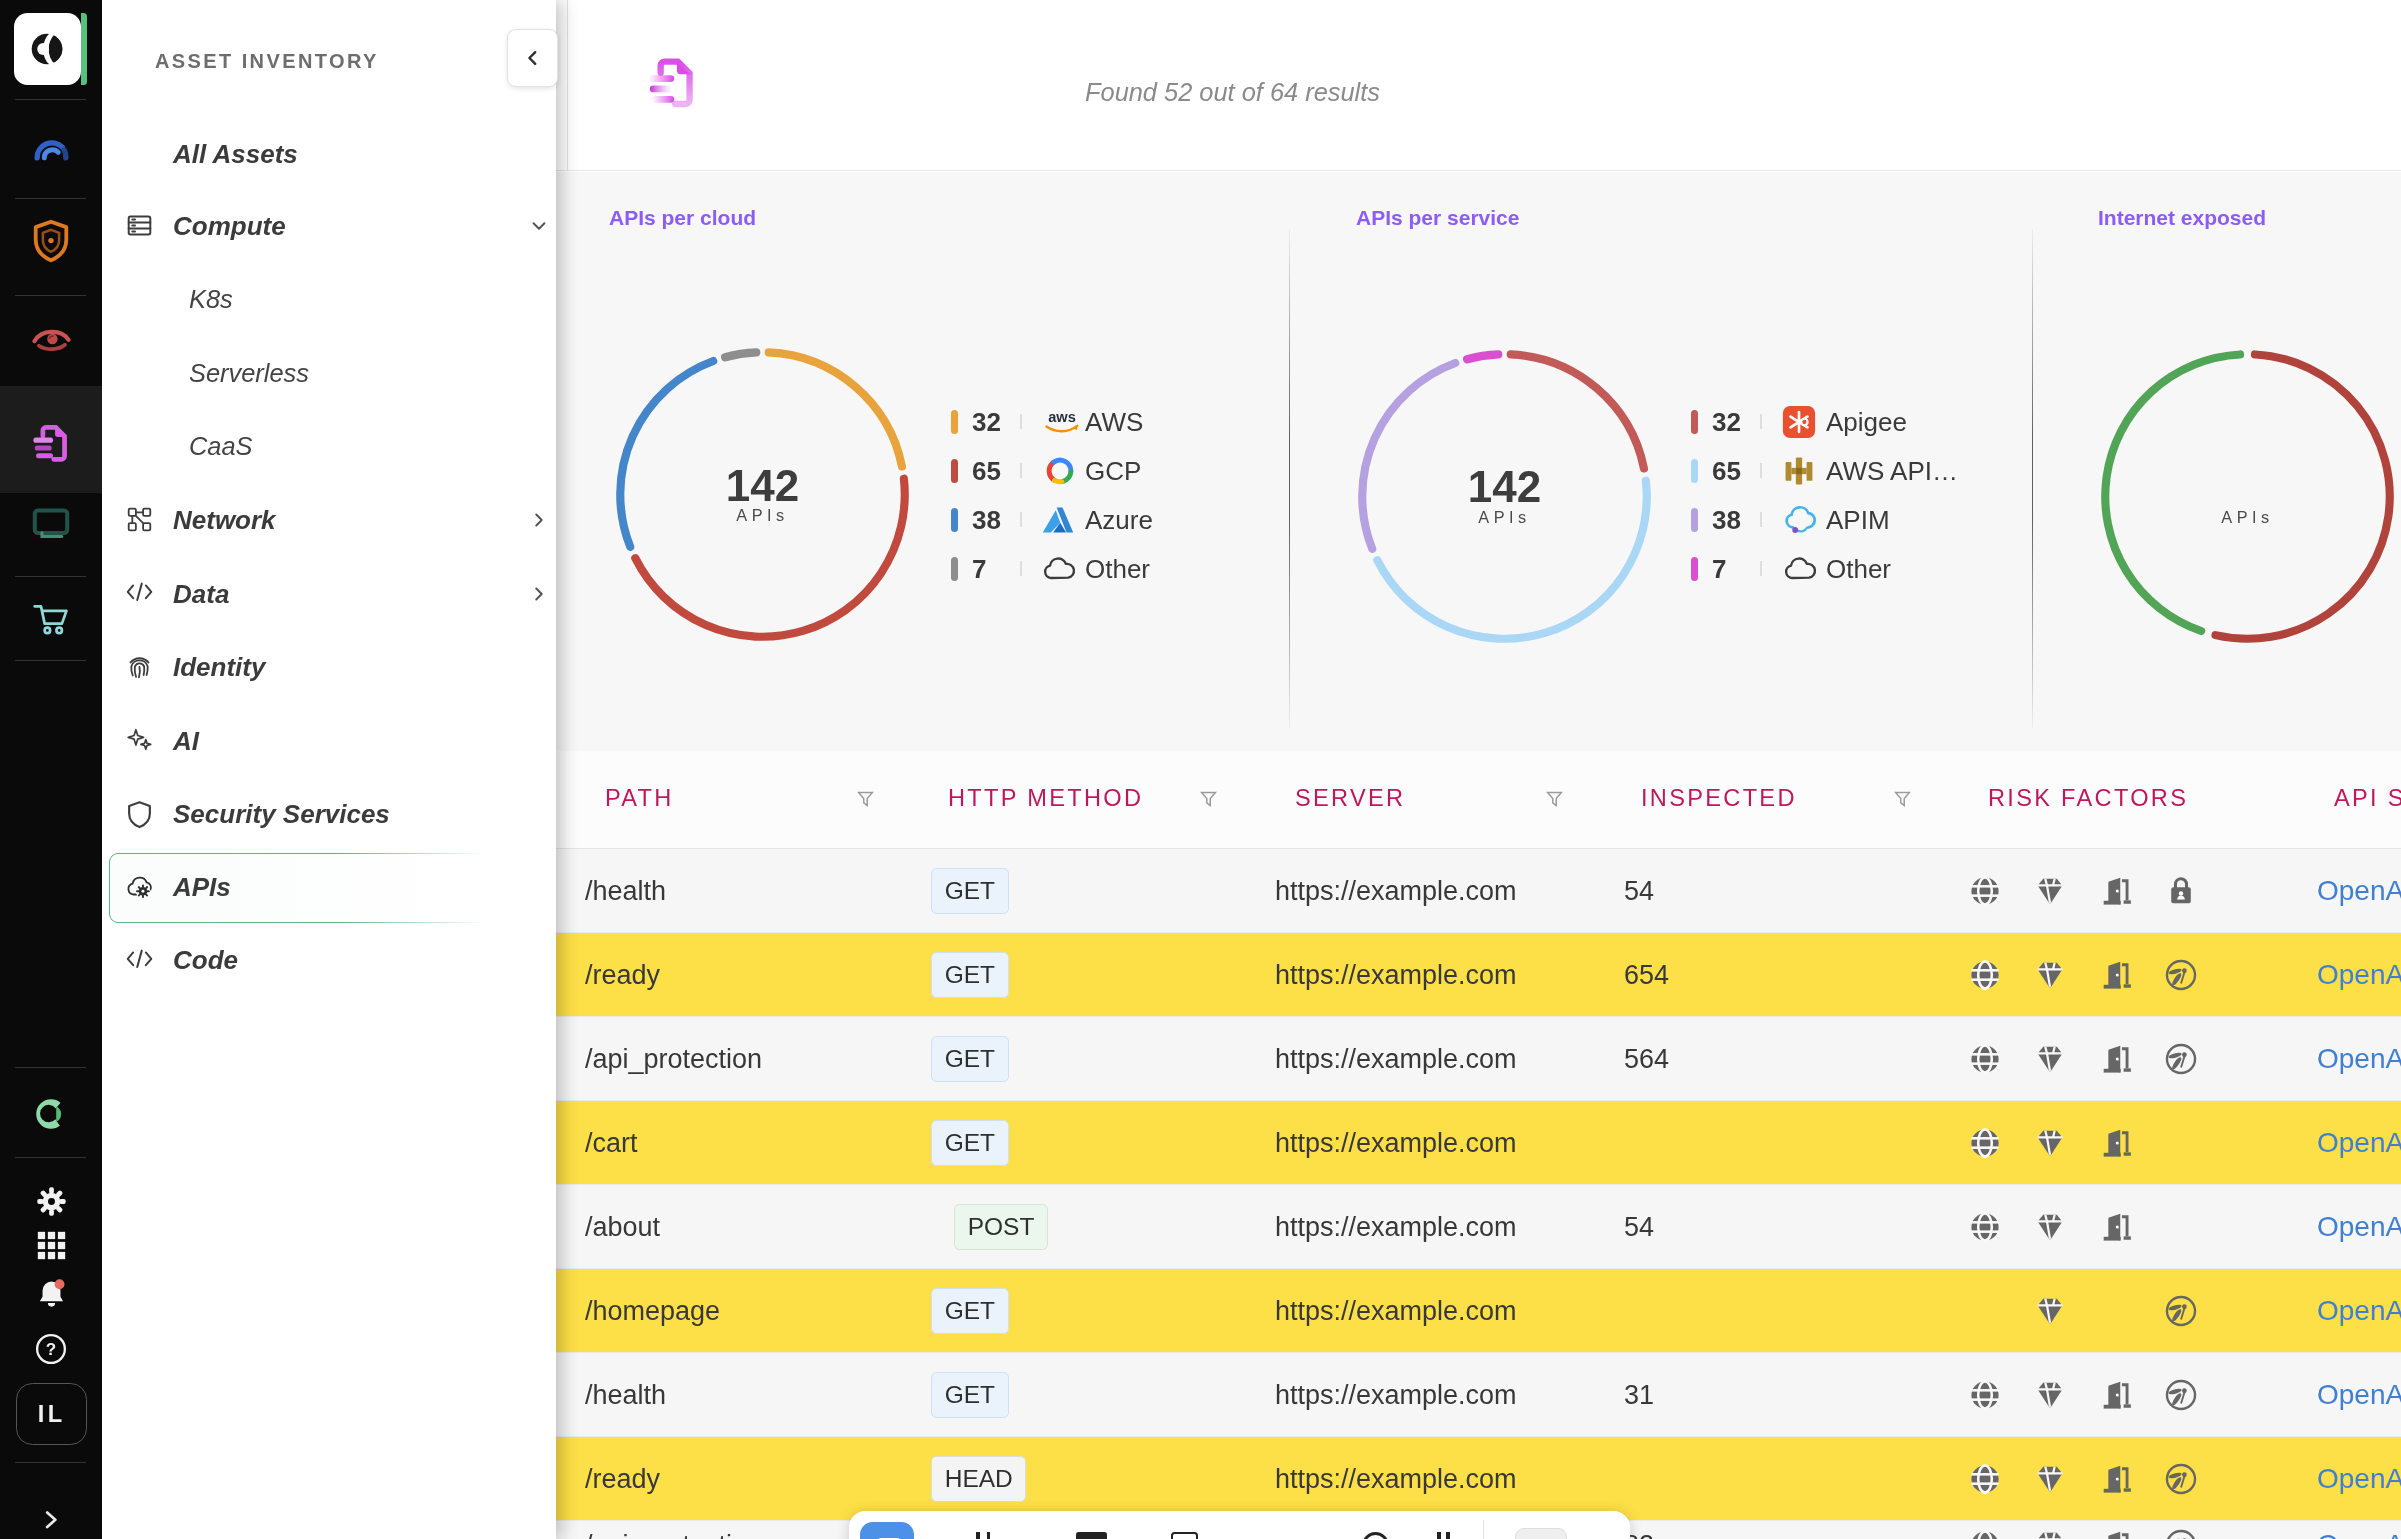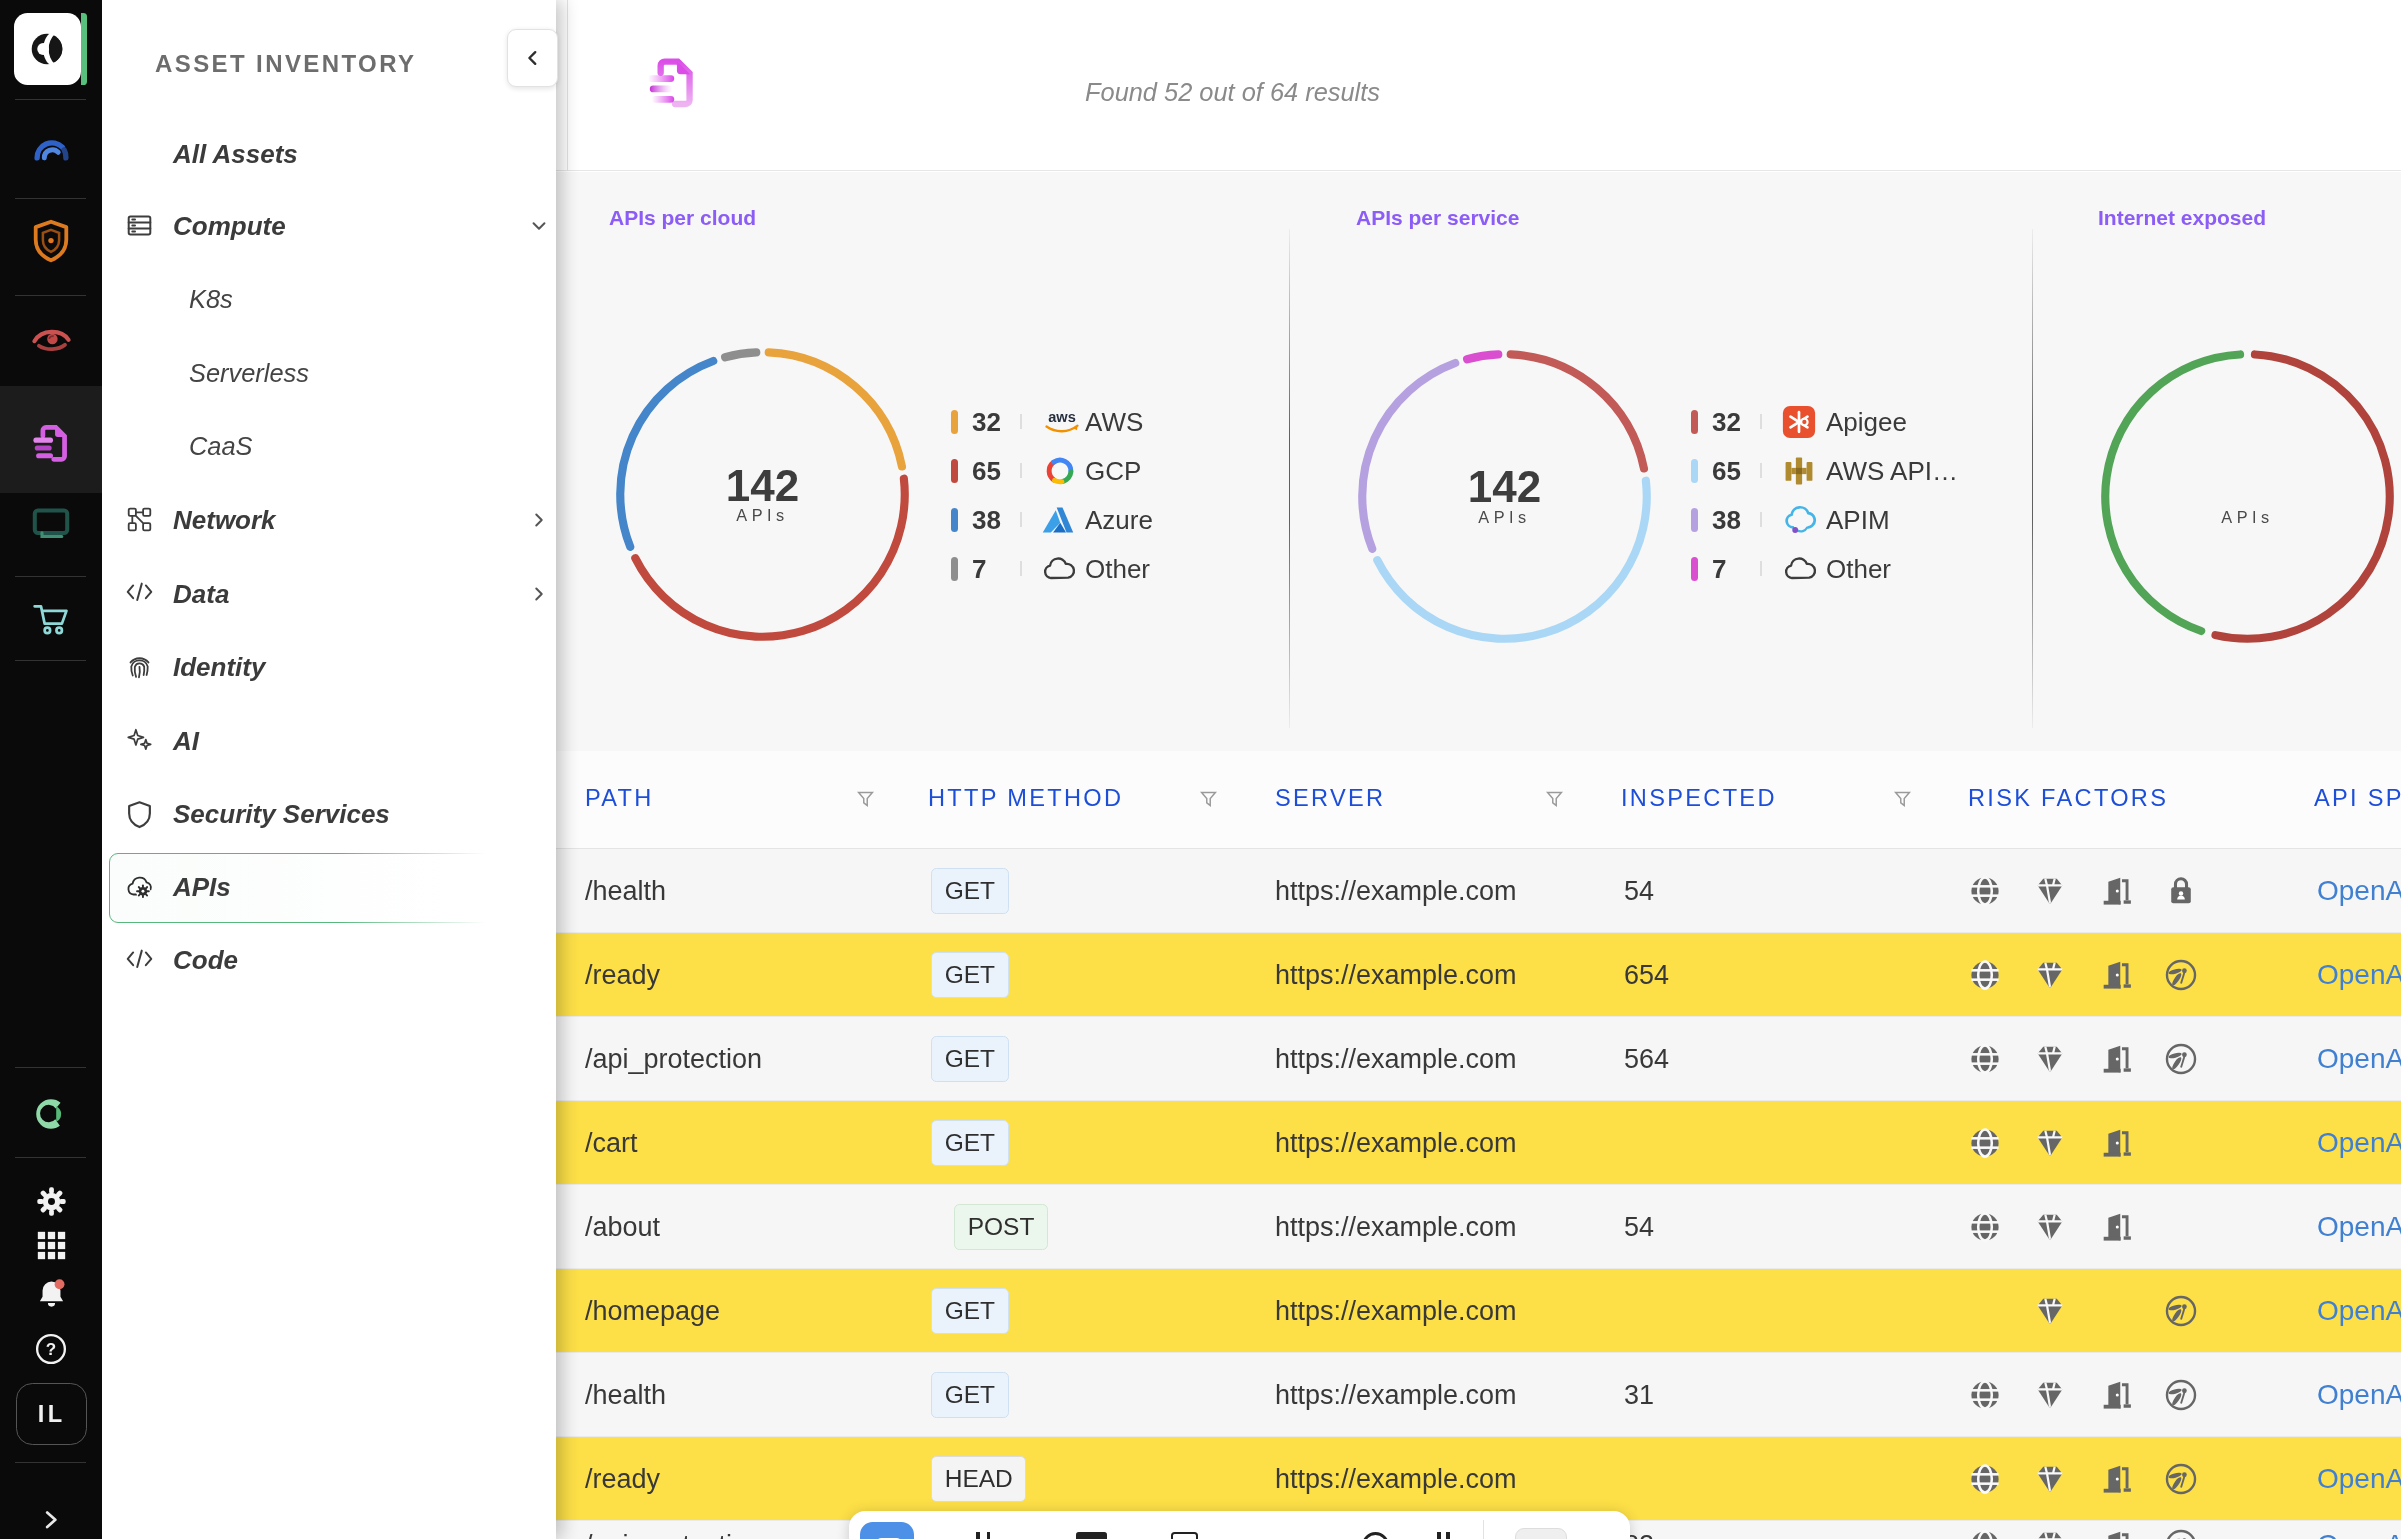--- a/index.html
+++ b/index.html
@@ -9,21 +9,21 @@
 #rail { position:absolute; left:0; top:0; width:102px; height:1539px; background:#0a0a0a; z-index:30; }
 .rdiv { position:absolute; left:15.4px; width:71px; height:0.9px; background:#333; }
 .ric-c { position:absolute; left:0; width:102px; display:flex; justify-content:center; }
 #railsel { position:absolute; left:0; top:386px; width:102px; height:107px; background:#1c1c1c; }
 #logo { position:absolute; left:13.6px; top:12.7px; width:67px; height:72px; background:#fff; border-radius:13.6px; display:flex; align-items:center; justify-content:center; }
 #logogreen { position:absolute; left:81px; top:12.7px; width:6.4px; height:72px; background:#57c07e; border-radius:0 3.6px 3.6px 0; }
 #ilbtn { position:absolute; left:16.3px; top:1383px; width:71px; height:62px; border:1.4px solid #555; border-radius:16.3px; color:#f0f0f0; font-size:23.6px; font-weight:bold; letter-spacing:3.6px; display:flex; align-items:center; justify-content:center; }
 
 
 #sidebar { position:absolute; left:102px; top:0; width:454px; height:1539px; background:#fff; z-index:20; box-shadow:7.3px 0 16.3px rgba(0,0,0,0.22); }
-#sbtitle { position:absolute; left:53px; top:50px; font-size:24px; letter-spacing:2.4px; color:#6d6d6d; font-weight:bold; }
+#sbtitle { position:absolute; left:53px; top:50px; font-size:20px; letter-spacing:2.4px; color:#6d6d6d; font-weight:bold; }
 #collapse { position:absolute; left:405px; top:29px; width:51px; height:58px; background:#fff; border:0.9px solid #e2e2e2; border-radius:9px; box-shadow:0 1.8px 5.4px rgba(0,0,0,0.10); display:flex; align-items:center; justify-content:center; }
 .mi { position:absolute; left:22px; width:31px; display:flex; justify-content:center; }
 .mtxt { position:absolute; transform:translateY(-50%); font-style:italic; font-weight:bold; font-size:26px; color:#3b3b3b; }
 .mtxt-sub { position:absolute; transform:translateY(-50%); font-style:italic; font-size:25.4px; color:#444; }
 .mchev { position:absolute; left:427px; }
 #apibox { position:absolute; left:7.3px; top:853px; width:397px; height:70px; border:1.8px solid #57b77c; border-radius:9px; background:linear-gradient(90deg, #fafdfb, #ffffff); }
 #apifade { position:absolute; left:236px; top:849px; width:174px; height:77px; background:linear-gradient(90deg, rgba(255,255,255,0), #ffffff 85%); }
 #sidebar .mi, #sidebar .mtxt, #sidebar .mtxt-sub, #sidebar .mchev { z-index:5; }
 
 
@@ -41,21 +41,21 @@
 .dnum { position:absolute; width:299px; text-align:center; font-size:44px; font-weight:bold; color:#3d3d3d; }
 .dsub { position:absolute; width:299px; text-align:center; font-size:16.3px; letter-spacing:4.5px; color:#4a4a4a; }
 .lbar { position:absolute; width:7.3px; height:23.6px; border-radius:3.6px; }
 .lnum { position:absolute; transform:translateY(-50%); font-size:26px; font-weight:bold; color:#3a3a3a; }
 .ldiv { position:absolute; width:1.8px; height:14.5px; background:#dedede; }
 .licon { position:absolute; transform:translateY(-50%); display:flex; align-items:center; }
 .llab { position:absolute; transform:translateY(-50%); font-size:26px; color:#3a3a3a; }
 
 #table { position:absolute; left:0; top:751px; width:1846px; height:788px; background:#fff; }
 #thead { position:absolute; left:0; top:0; width:1846px; height:98px; background:#fcfcfc; border-bottom:0.9px solid #e4e4e4; }
-.th { position:absolute; top:47px; transform:translateY(-50%); font-size:23.6px; letter-spacing:2.3px; color:#1d4ed8; white-space:nowrap; }
+.th { position:absolute; top:47px; transform:translateY(-50%); font-size:23.6px; letter-spacing:2.3px; color:#be185d; white-space:nowrap;margin-left:20px; }
 .thf { position:absolute; top:38px; }
 .colline { position:absolute; top:0; width:0.9px; height:788px; background:#e8e8e8; }
 #rows { position:absolute; left:0; top:98px; width:1846px; }
 .row { position:relative; width:1846px; height:84px; background:#fde047; border-bottom:0.9px solid #eaeaea; }
 .row.shade { background:#f6f6f6; }
 .cpath { position:absolute; left:30px; top:50%; transform:translateY(-50%); font-size:27px; color:#383838; }
 .badge { position:absolute; left:376px; top:50%; transform:translateY(-50%); height:46px; line-height:44px; padding:0 12.7px; border-radius:5.4px; font-size:24.5px; color:#2f2f2f; }
 .badge.get { background:#eaf3fc; border:1.4px solid #cfe0f2; }
 .badge.post { background:#ebf6ec; border:1.4px solid #d2e8d4;margin-left:23px; }
 .badge.head { background:#f4f4f4; border:1.4px solid #dcdcdc; }

